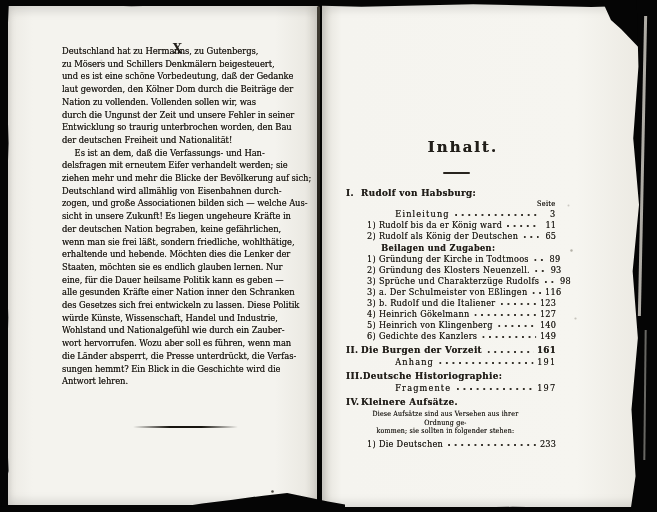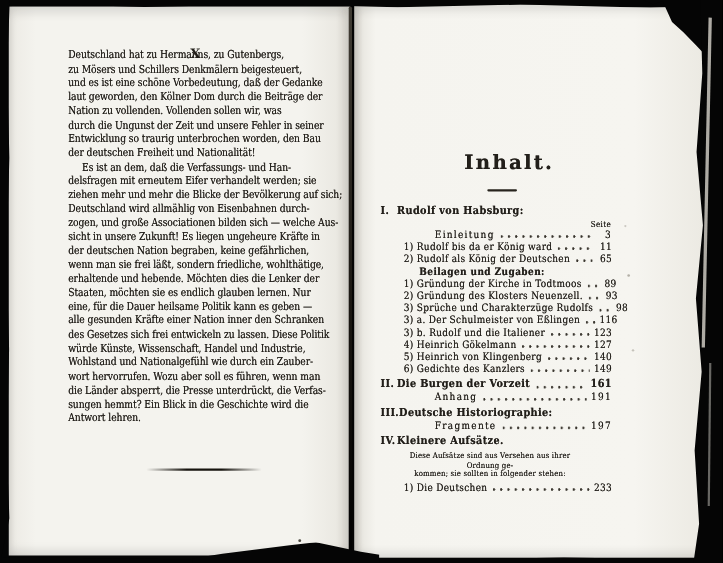--- a/index.html
+++ b/index.html
@@ -23,21 +23,21 @@
      font-size:10px;line-height:12.7px;letter-spacing:-0.1px;
      text-shadow:0 0 0.5px rgba(35,31,26,.85);}
   .line{white-space:nowrap;}
   .line.indent{padding-left:15px;}
   #left-rule{position:absolute;left:125px;top:420px;width:105px;height:2px;
      background:linear-gradient(90deg,rgba(20,18,15,0) 0%,#17140f 35%,#17140f 65%,rgba(20,18,15,0) 100%);
      border-radius:1px;}
 
   
   #toc-title{position:absolute;left:81px;top:134px;width:120px;text-align:center;
-     font-size:18px;font-weight:bold;letter-spacing:2px;
+     font-size:15px;font-weight:bold;letter-spacing:2px;
      text-shadow:0 0 0.6px rgba(35,31,26,.9);}
   #toc-rule{position:absolute;left:121px;top:168px;width:27px;height:2px;background:#28241e;border-radius:1px;}
   #toc{position:absolute;left:24px;top:183px;width:210px;}
   #toc .inner{transform:scaleX(0.88);transform-origin:0 0;width:239px;
      font-size:9.3px;line-height:11px;text-shadow:0 0 0.5px rgba(35,31,26,.8);}
   .toc-heading{display:flex;align-items:flex-end;font-weight:bold;font-size:10px;
      letter-spacing:0.4px;margin-top:3px;line-height:12px;white-space:nowrap;}
   .toc-heading:first-child{margin-top:0;}
   .numeral{display:inline-block;min-width:17px;}
   .seite{ text-align:right;font-size:7.5px;line-height:9px;padding-right:1px;letter-spacing:.3px;}

